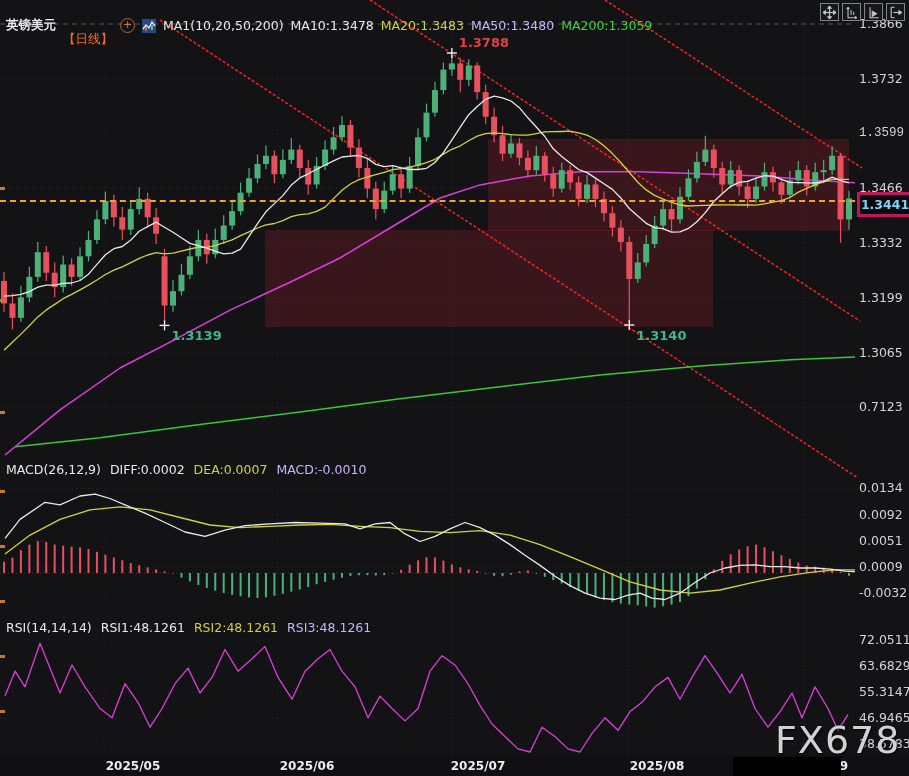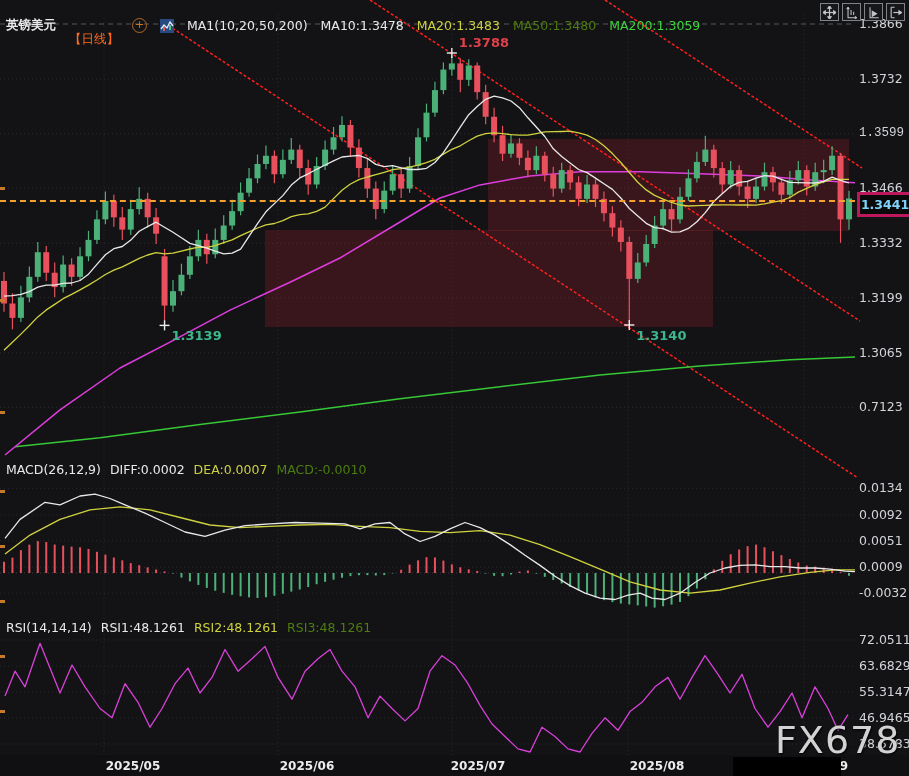--- a/index.html
+++ b/index.html
@@ -1,23 +1,23 @@
 <!DOCTYPE html>
 <html><head>
 <meta charset="utf-8">
 <style>
   html,body{margin:0;padding:0;background:#131316;}
   #app{position:relative;width:909px;height:776px;background:#131316;overflow:hidden;
        font-family:"DejaVu Sans","Liberation Sans",sans-serif;}
   #chart-svg{position:absolute;left:0;top:0;}
   
-  #header{position:absolute;left:6px;top:3px;display:flex;align-items:center;gap:13px;
+  #header{position:absolute;left:6px;top:3px;display:flex;align-items:center;gap:7px;
           font-size:12.5px;white-space:nowrap;z-index:30;}
   .t-white{color:#e9e9e9;} .t-orange{color:#ff6b1e;margin-top:28px;} .t-yellow{color:#cdd13d;}
-  .t-magenta{color:#4d7c0f;} .t-green{color:#3ed43e;text-align:right;}
+  .t-magenta{color:#c4b5fd;} .t-green{color:#3ed43e;text-align:right;}
   #plus-badge{width:13px;height:13px;border:1px solid #b06a28;border-radius:50%;
      color:#c87a2a;font-size:11px;line-height:12px;text-align:center;}
   #toolbar{position:absolute;right:4px;top:3px;display:flex;gap:3px;z-index:40;}
   .icon-box{width:17px;height:16px;border:1px solid #7e838a;display:flex;align-items:center;
      justify-content:center;background:#17171a;cursor:pointer;}
   
   .ylab{position:absolute;left:859px;color:#d2d4d8;font-size:12.5px;text-align:right;}
   .xlab{position:absolute;top:759px;color:#ececec;font-size:12px;font-weight:bold;transform:translateX(-50%);}
   .panel-row{position:absolute;left:6px;font-size:12.5px;display:flex;gap:9px;white-space:nowrap;z-index:25;}
   

